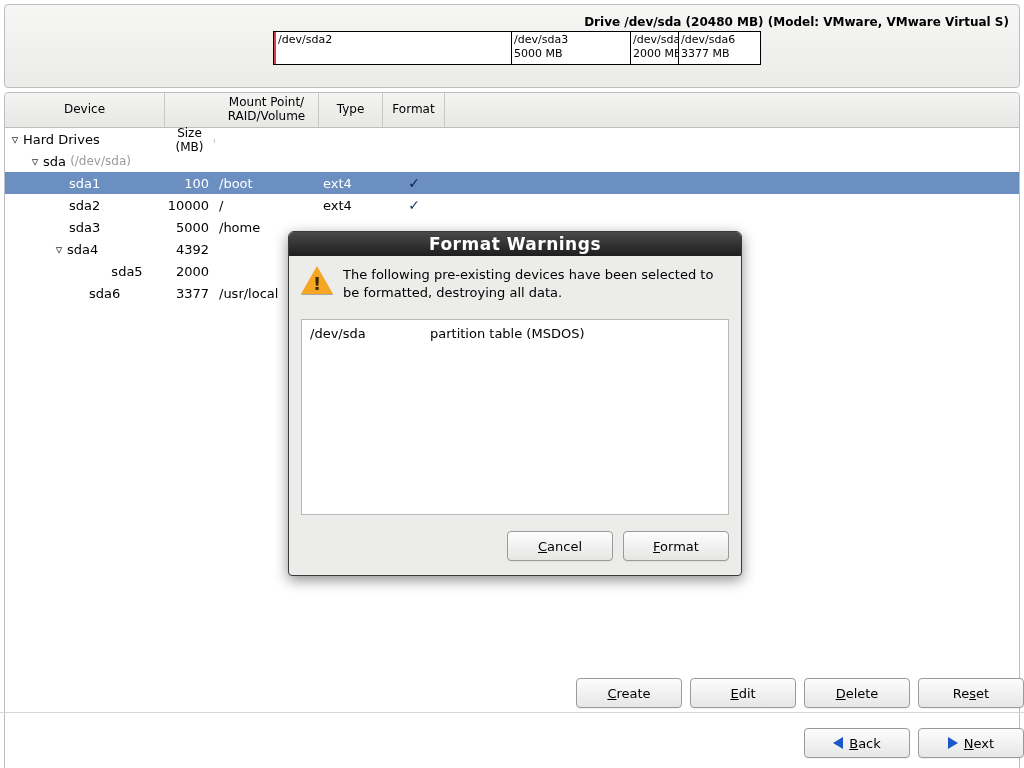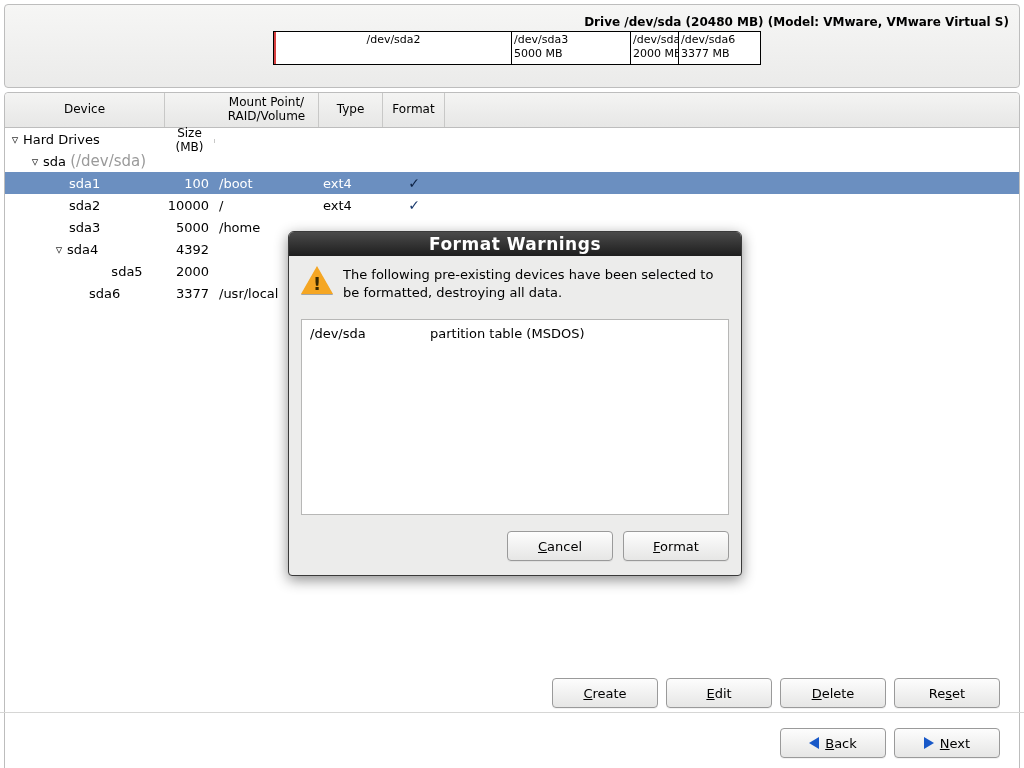--- a/index.html
+++ b/index.html
@@ -110,28 +110,28 @@
   .row.sel {
     background: #6b8fc0;
     color: #fff;
   }
   .expander {
     display: inline-block;
     width: 12px; text-align: center;
     margin-right: 2px;
     color: #333;
   }
-  .dim { color: #9a9a9a; font-size: 15px; }
+  .dim { color: #9a9a9a; font-size: 12px; }
   .check { color: #1a3a6e; font-size: 14px; }
   .row.sel .check { color: #0d2244; }
 
   
   .btn-bar {
     position: absolute;
-    right: 24px;
+    right: 0;
     display: flex;
     gap: 8px;
   }
   .bar-actions { bottom: 64px; }
   .bar-nav { bottom: 14px; }
   .btn {
     min-width: 72px;
     height: 28px;
     padding: 0 16px;
     border: 1px solid #9a9a9a;
@@ -235,21 +235,21 @@
   }
 </style>
 </head>
 <body>
 
 <div class="window">
 
   <div class="drive-panel">
     <div class="drive-title">Drive /dev/sda (20480 MB) (Model: VMware, VMware Virtual S)</div>
     <div class="drive-bar" id="drive-bar">
-        <div class="drive-seg sel" style="width: 238px; text-align: center;">
+        <div class="drive-seg sel" style="width: 238px;">
           <div>/dev/sda2</div>
         </div>
         <div class="drive-seg" style="width: 119px;">
           <div>/dev/sda3</div>
           <div>5000 MB</div>
         </div>
         <div class="drive-seg" style="width: 48px;">
           <div>/dev/sda</div>
           <div>2000 MB</div>
         </div>

